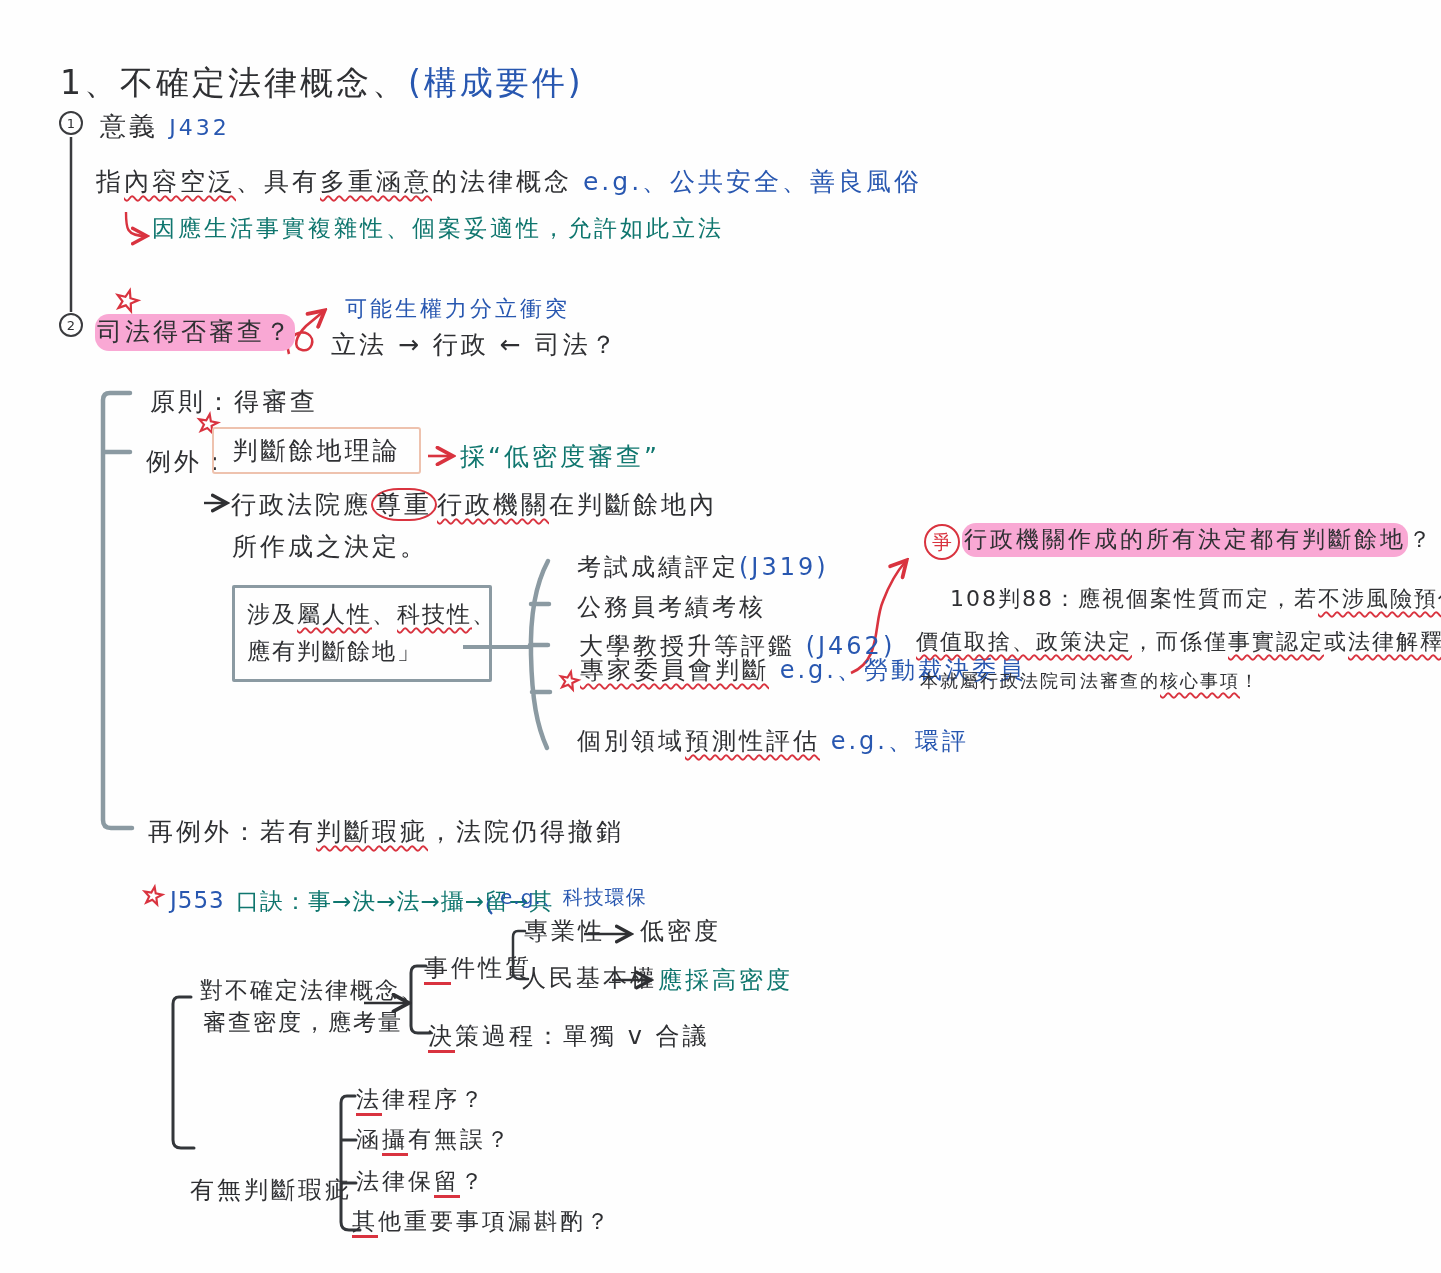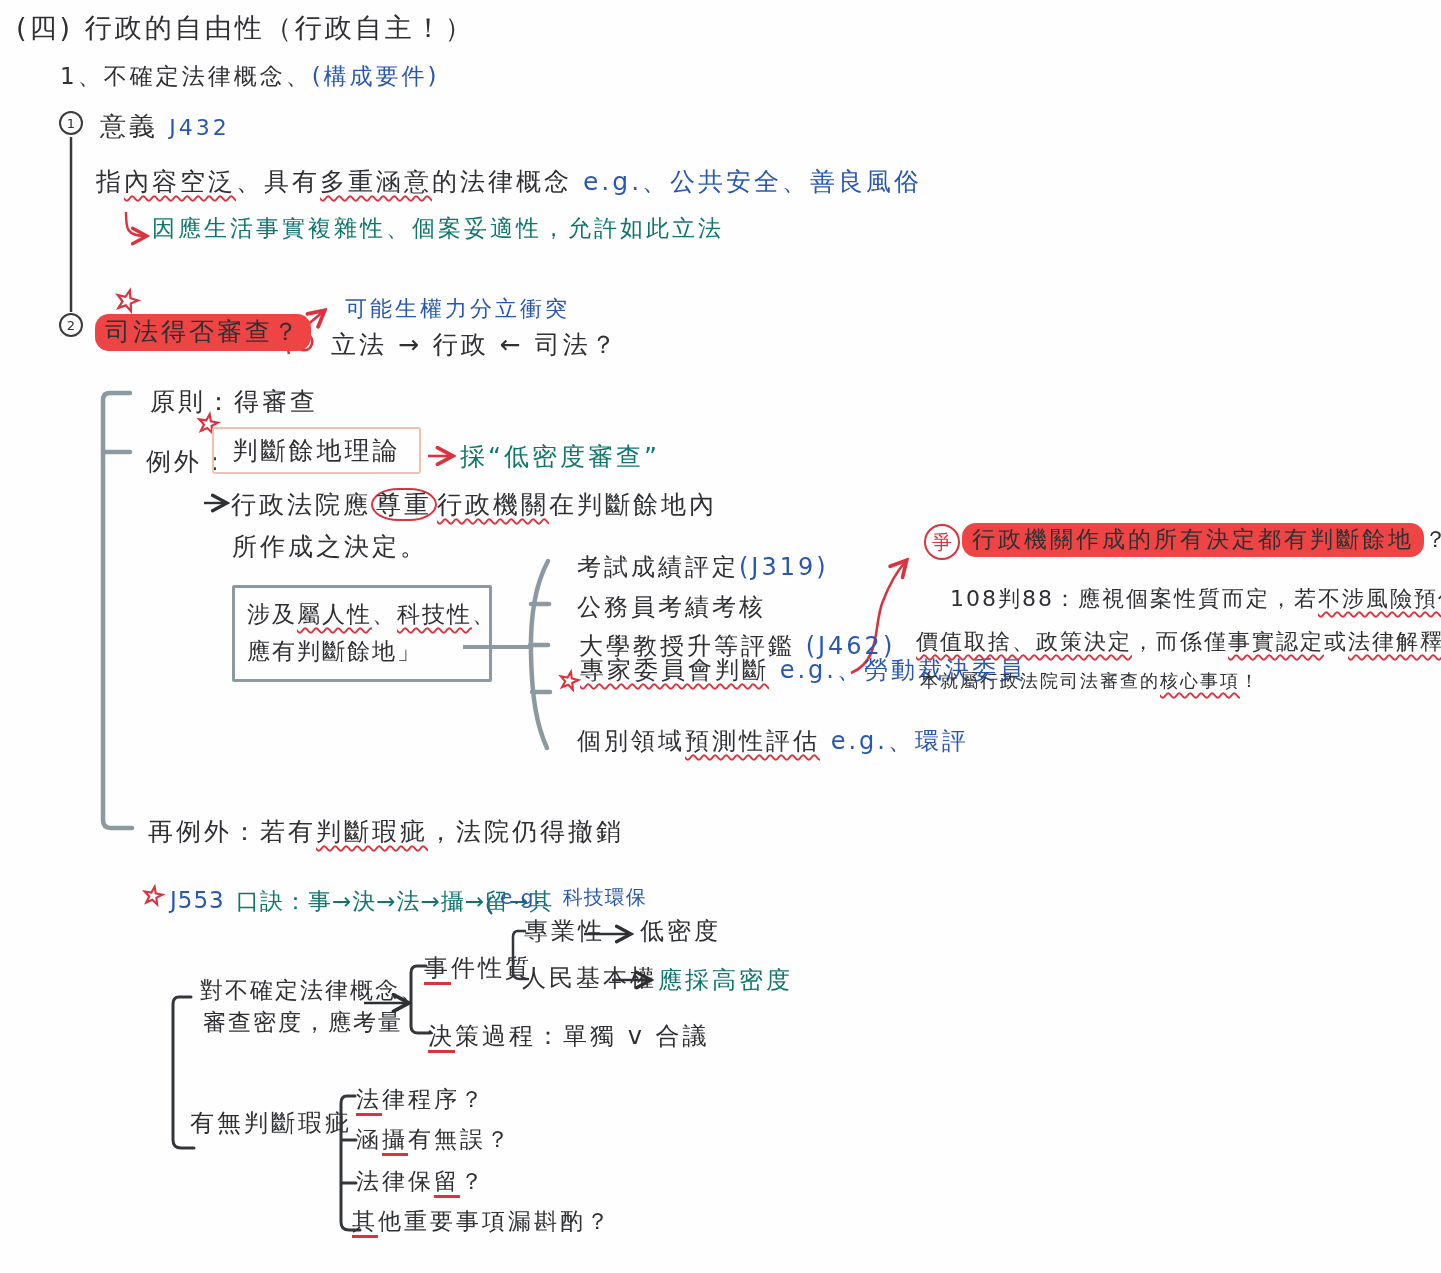--- a/index.html
+++ b/index.html
@@ -5,21 +5,21 @@
   html,body{margin:0;padding:0;background:#ffffff;}
   .canvas{position:relative;width:1441px;height:1273px;background:#fefefe;overflow:hidden;
           font-family:"DejaVu Sans",sans-serif;color:#2f3033;}
   .t{position:absolute;white-space:nowrap;line-height:1.3;letter-spacing:3px;font-size:24px;}
   .blue{color:#2857b0;}
   .red{color:#0f766e;}
   .wv{text-decoration-line:underline;text-decoration-style:wavy;text-decoration-color:#d9333f;
       text-decoration-thickness:2px;text-underline-offset:5px;}
   .rul{text-decoration-line:underline;text-decoration-style:solid;text-decoration-color:#d9333f;
       text-decoration-thickness:3px;text-underline-offset:6px;}
-  .hl{background:#ef4444;border-radius:14px;padding:3px 10px 5px;text-align:right;}
+  .hl{background:#f9a8d4;border-radius:14px;padding:3px 2px 5px;text-align:right;}
   .circ-num{position:absolute;width:24px;height:24px;border:2px solid #3a3b3e;border-radius:50%;
       display:flex;align-items:center;justify-content:center;font-size:13px;color:#2f3033;box-sizing:border-box;}
   .circ-red{position:absolute;width:36px;height:36px;border:2.5px solid #d9333f;border-radius:50%;
       display:flex;align-items:center;justify-content:center;font-size:20px;color:#d9333f;box-sizing:border-box;}
   .circled-word{border:2.5px solid #d9333f;border-radius:50% / 60%;padding:0 3px;}
   .box-pink{position:absolute;border:2px solid #eec2ae;border-radius:3px;display:flex;
       align-items:center;justify-content:center;}
   .box-gray{position:absolute;border:3.5px solid #8b9aa2;border-radius:2px;padding:8px 12px;
       line-height:1.62;font-size:23px;letter-spacing:2px;white-space:nowrap;}
   svg.layer{position:absolute;left:0;top:0;pointer-events:none;}
@@ -65,25 +65,22 @@
     <path d="M584,934 L630,934" fill="none" stroke="#2f3033" stroke-width="2.4" marker-end="url(#ah-black)"></path>
     <path d="M612,980 L650,980" fill="none" stroke="#2f3033" stroke-width="2.4" marker-end="url(#ah-black)"></path>
     <path d="M492,914 Q484,906 491,897" fill="none" stroke="#2857b0" stroke-width="2"></path>
 
     <use href="#star5" transform="translate(127,301) rotate(15)" fill="none" stroke="#d9333f" stroke-width="2.2"></use>
     <use href="#star5" transform="translate(208,424) scale(0.9) rotate(10)" fill="none" stroke="#d9333f" stroke-width="2.4"></use>
     <use href="#star5" transform="translate(569,681) scale(0.85) rotate(12)" fill="none" stroke="#d9333f" stroke-width="2.5"></use>
     <use href="#star5" transform="translate(153,896) scale(0.85) rotate(10)" fill="none" stroke="#d9333f" stroke-width="2.5"></use>
   </svg>
 
-  <div class="t" style="left:16px;top:10px;font-size:27px;">
-    <span>(四) 行政的自由性（行政自主！）</span>
-  </div>
-
-  <div class="t" style="left:60px;top:62px;font-size:23px;">
+
+  <div class="t" style="left:60px;top:62px;font-size:33px;">
     <span>1、不確定法律概念、</span><span class="blue">(構成要件)</span>
   </div>
 
   <div class="circ-num" style="left:59px;top:111px;">
     <span>1</span>
   </div>
   <div class="t" style="left:100px;top:110px;font-size:26px;">
     <span>意義</span>
     <span class="blue" style="font-size:22px;">J432</span>
   </div>
@@ -203,21 +200,21 @@
   <div class="t" style="left:522px;top:963px;">
     <span>人民基本權</span>
   </div>
   <div class="t red" style="left:658px;top:965px;">
     <span>應採高密度</span>
   </div>
   <div class="t" style="left:428px;top:1021px;">
     <span class="rul">決</span><span>策過程：單獨 v 合議</span>
   </div>
 
-  <div class="t" style="left:190px;top:1108px;font-size:24px;">
+  <div class="t" style="left:190px;top:1175px;font-size:24px;">
     <span>有無判斷瑕疵</span>
   </div>
   <div class="t" style="left:356px;top:1085px;font-size:23px;">
     <span></span><span class="rul">法</span><span>律程序？</span>
   </div>
   <div class="t" style="left:356px;top:1125px;font-size:23px;">
     <span>涵</span><span class="rul">攝</span><span>有無誤？</span>
   </div>
   <div class="t" style="left:356px;top:1167px;font-size:23px;">
     <span>法律保</span><span class="rul">留</span><span>？</span>

